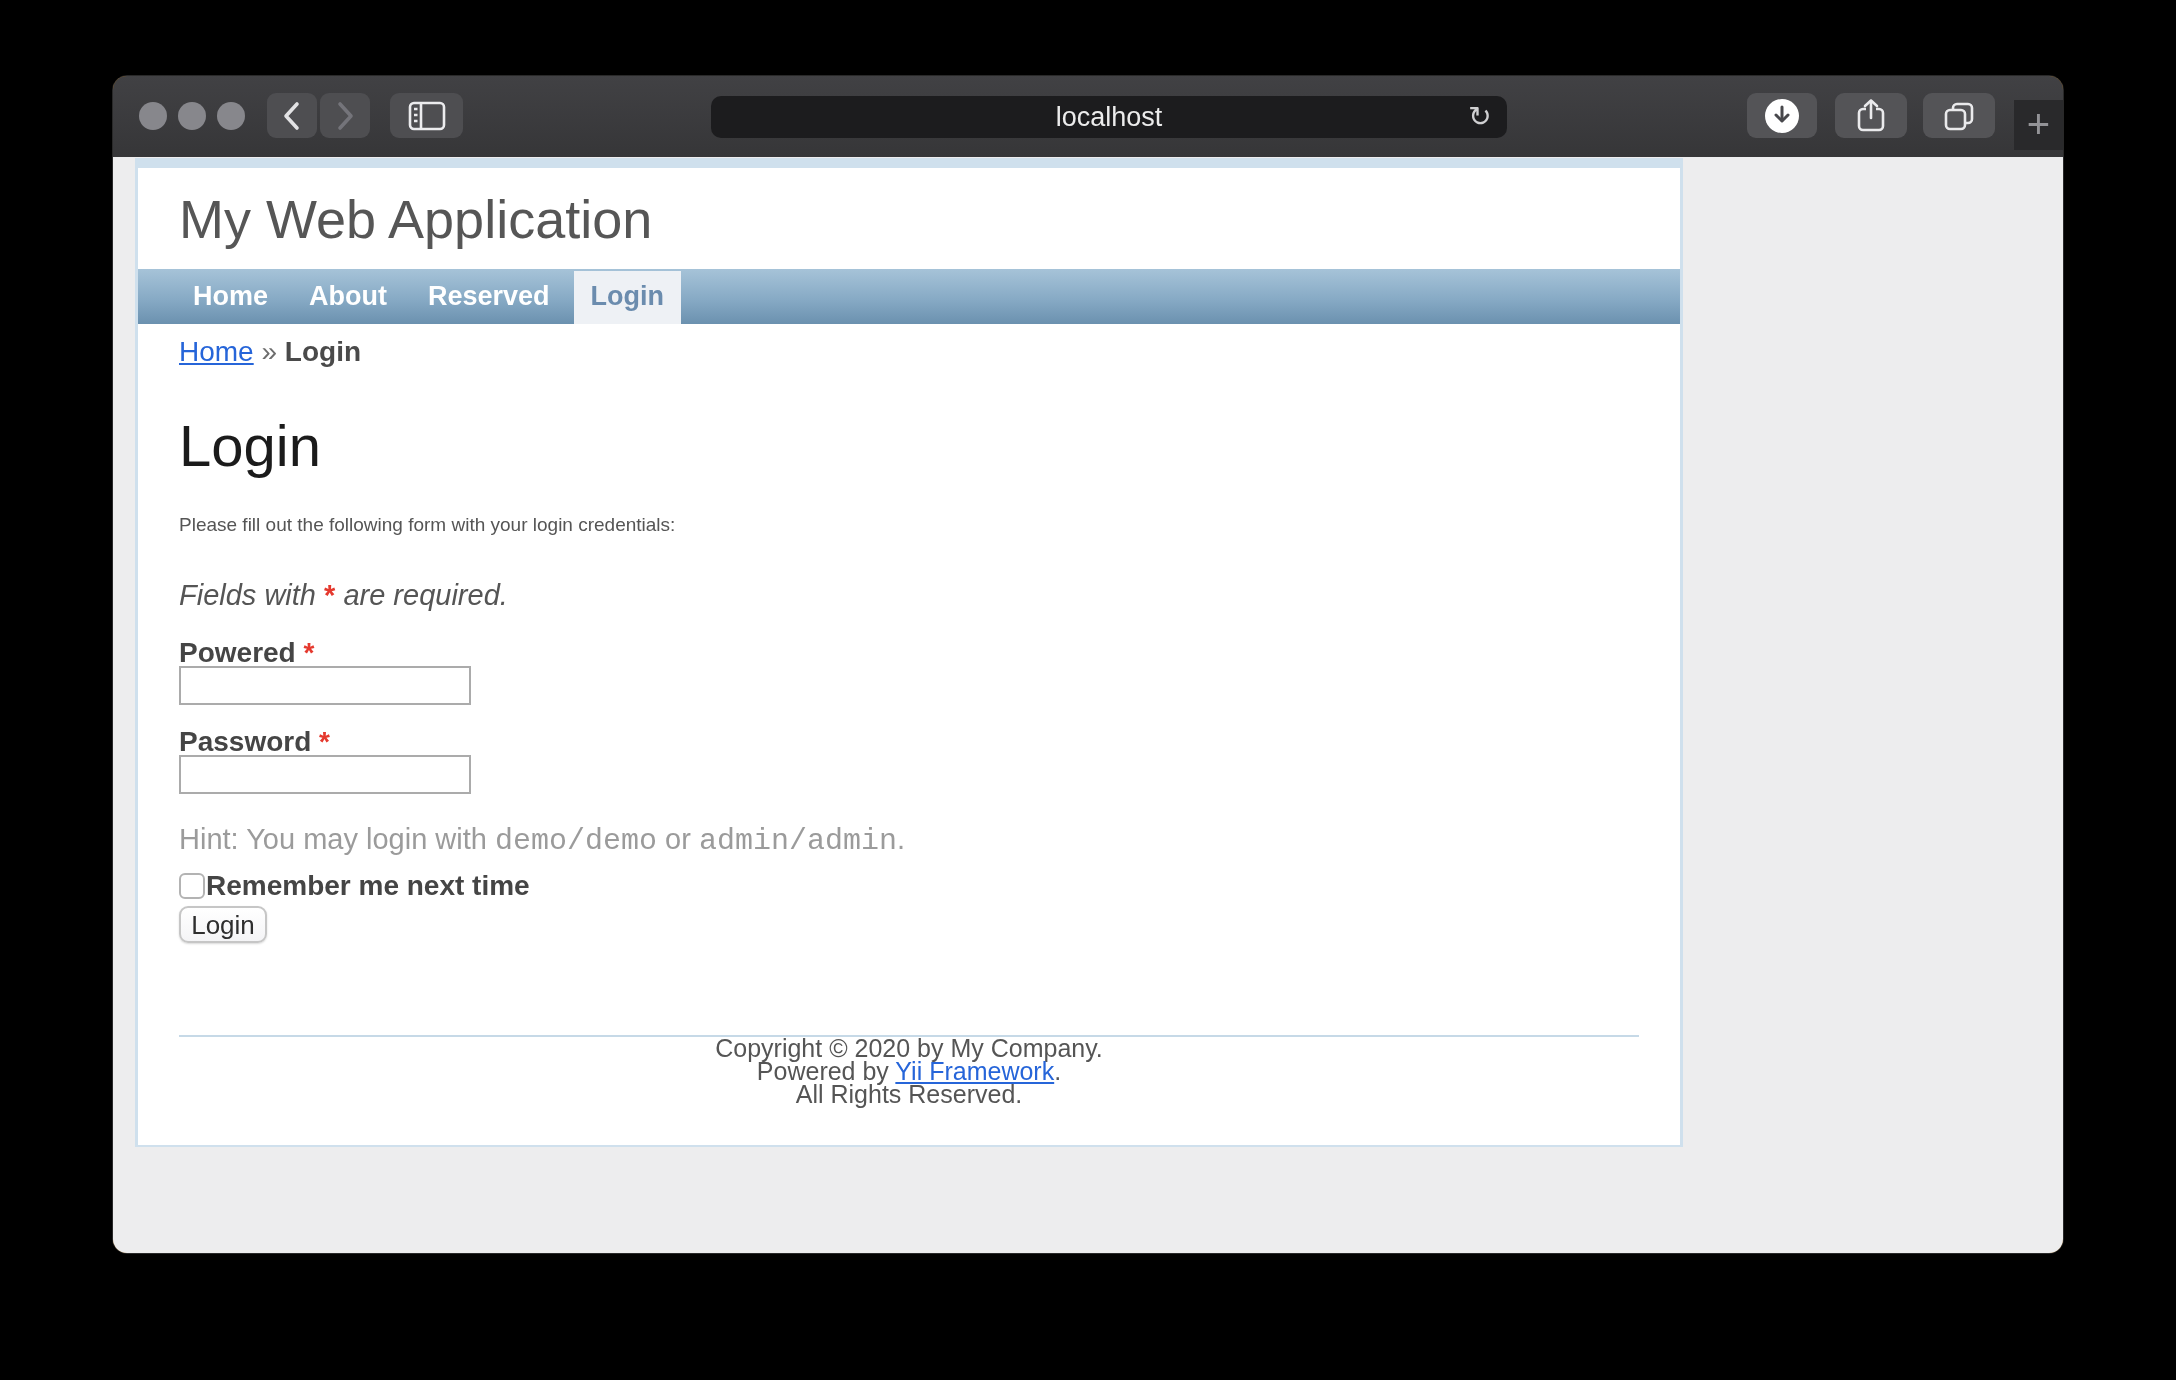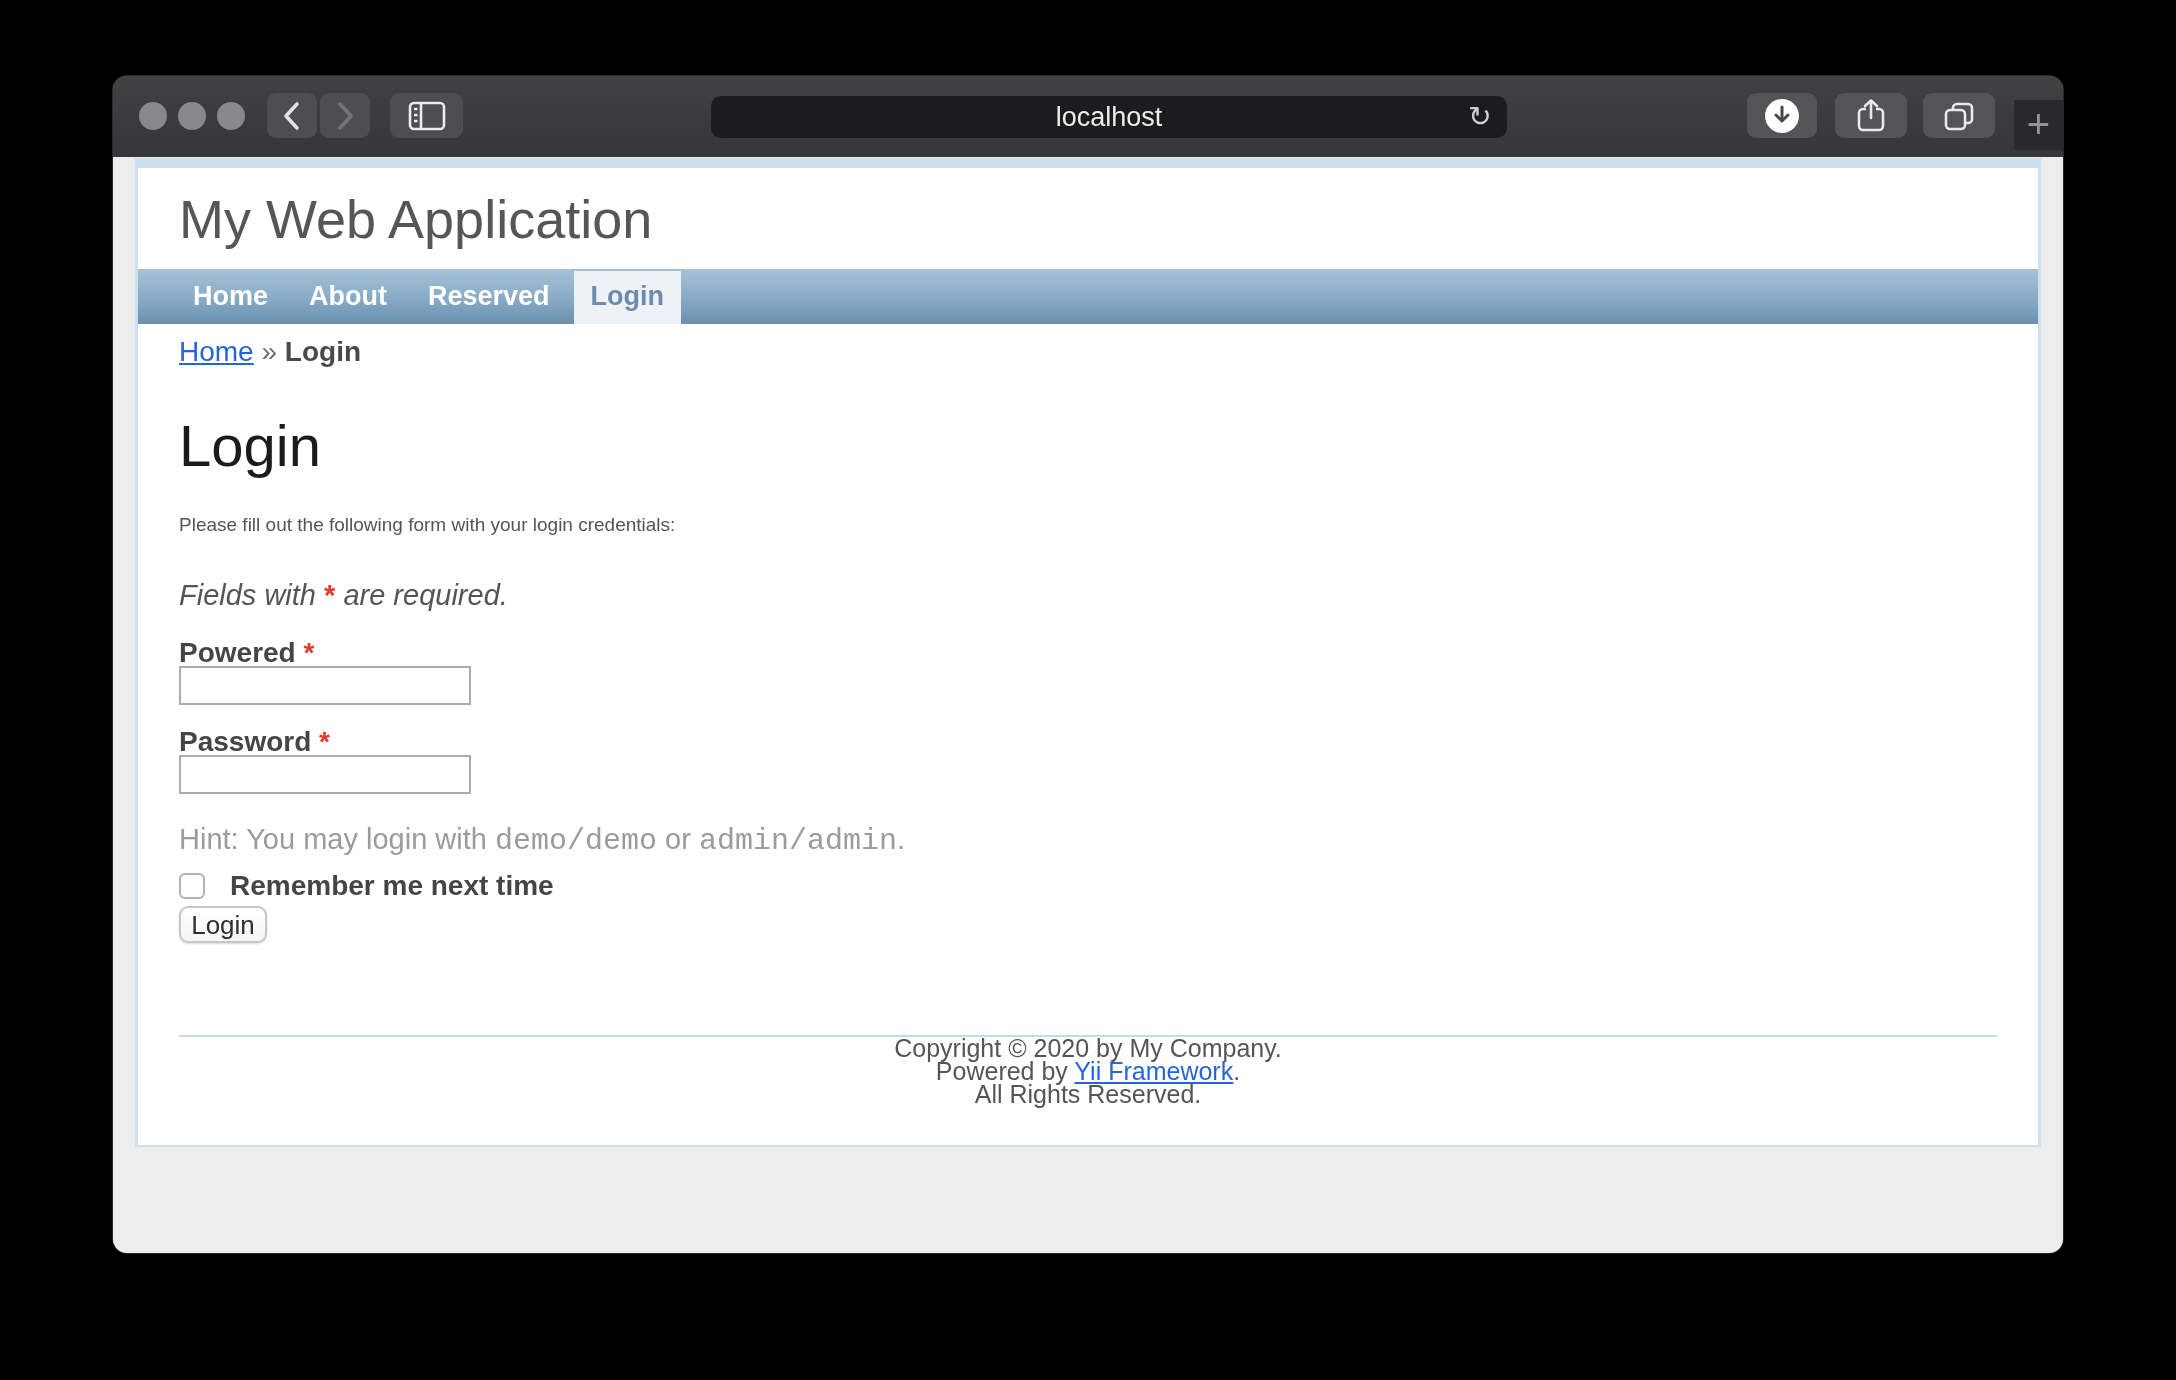--- a/index.html
+++ b/index.html
@@ -27,21 +27,21 @@
               background:#1c1c1e;color:#ececec;font-size:27px;line-height:42px;text-align:center;}
   .reload{position:absolute;right:8px;top:0;width:38px;height:42px;line-height:42px;
           font-size:28px;color:#cfcfd1;text-align:center;cursor:default;}
   .dl-circle{width:34px;height:34px;border-radius:50%;background:#fff;
              display:flex;align-items:center;justify-content:center;}
   .newtab{position:absolute;left:1901px;top:24px;width:49px;height:50px;background:#29292b;
           color:#939397;font-size:40px;font-weight:300;line-height:48px;text-align:center;}
 
   
   .viewport{position:absolute;left:0;top:81px;width:100%;height:1096px;background:#ededee;overflow:hidden;}
-  .page-frame{margin:1px 22px 0;box-sizing:border-box;width:1906px;height:989px;background:#fff;
+  .page-frame{margin:1px 22px 0;box-sizing:border-box;width:1548px;height:989px;background:#fff;
               border:3px solid #cfe0ed;border-top-width:10px;border-bottom-width:2px;overflow:hidden;}
   .site-header{height:101px;position:relative;}
   .site-title{position:absolute;left:41px;top:24px;font-size:54px;line-height:54px;color:#565656;}
   .nav{height:55px;background:linear-gradient(180deg,#a6c3d8 0%,#87aac5 55%,#6b91af 100%);
        display:flex;padding-left:38px;}
   .nav-item{padding:0 17px;margin-right:7px;line-height:55px;font-size:27px;font-weight:bold;
             color:#fff;cursor:default;}
   .nav-item.active{background:#eef1f5;color:#6b8cae;margin-top:2px;line-height:51px;height:53px;}
   .content{padding:0 41px;}
   .breadcrumb{margin-top:14px;font-size:28px;line-height:28px;color:#6e6e6e;}
@@ -51,21 +51,21 @@
   .intro{margin:31px 0 0;font-size:19px;line-height:34px;color:#555;}
   .note{margin:36px 0 0;font-size:29px;line-height:34px;color:#555;font-style:italic;}
   .req{color:#e5392e;font-weight:bold;font-style:normal;}
   .fld-label{display:block;margin-top:28px;font-size:28px;line-height:26px;font-weight:bold;color:#454545;}
   .fld-label.pw{margin-top:24px;}
   .txt{display:block;margin-top:0;width:292px;height:39px;box-sizing:border-box;
        border:2px solid #ababab;background:#fff;font-size:26px;padding:0 8px;border-radius:0;
        font-family:"Liberation Sans","DejaVu Sans",sans-serif;}
   .hint{margin-top:28px;font-size:29px;line-height:34px;color:#9b9b9b;}
   .mono{font-family:"Liberation Mono","DejaVu Sans Mono",monospace;font-size:30px;}
-  .remember{margin-top:14px;height:28px;display:flex;align-items:center;gap:25px;}
+  .remember{margin-top:14px;height:28px;display:flex;align-items:center;gap:1px;}
   .checkbox{width:26px;height:26px;box-sizing:border-box;border:2px solid #b3b3b3;border-radius:6px;
             background:#fff;}
   .remember-label{font-size:28px;font-weight:bold;color:#454545;line-height:28px;}
   .login-btn{display:block;margin-top:6px;width:88px;height:37px;border:2px solid #c6c6c6;
              border-radius:9px;background:linear-gradient(#ffffff,#f4f4f6);
              box-shadow:0 1px 2px rgba(0,0,0,.15);font-size:26px;color:#2e2e2e;
              font-family:"Liberation Sans","DejaVu Sans",sans-serif;line-height:30px;}
   .rule{margin:92px 0 0;border:none;border-top:2px solid #c6d9e7;}
   .footer{text-align:center;font-size:25px;line-height:23px;color:#555;}
   .footer a{color:#2665d9;text-decoration:underline;}

